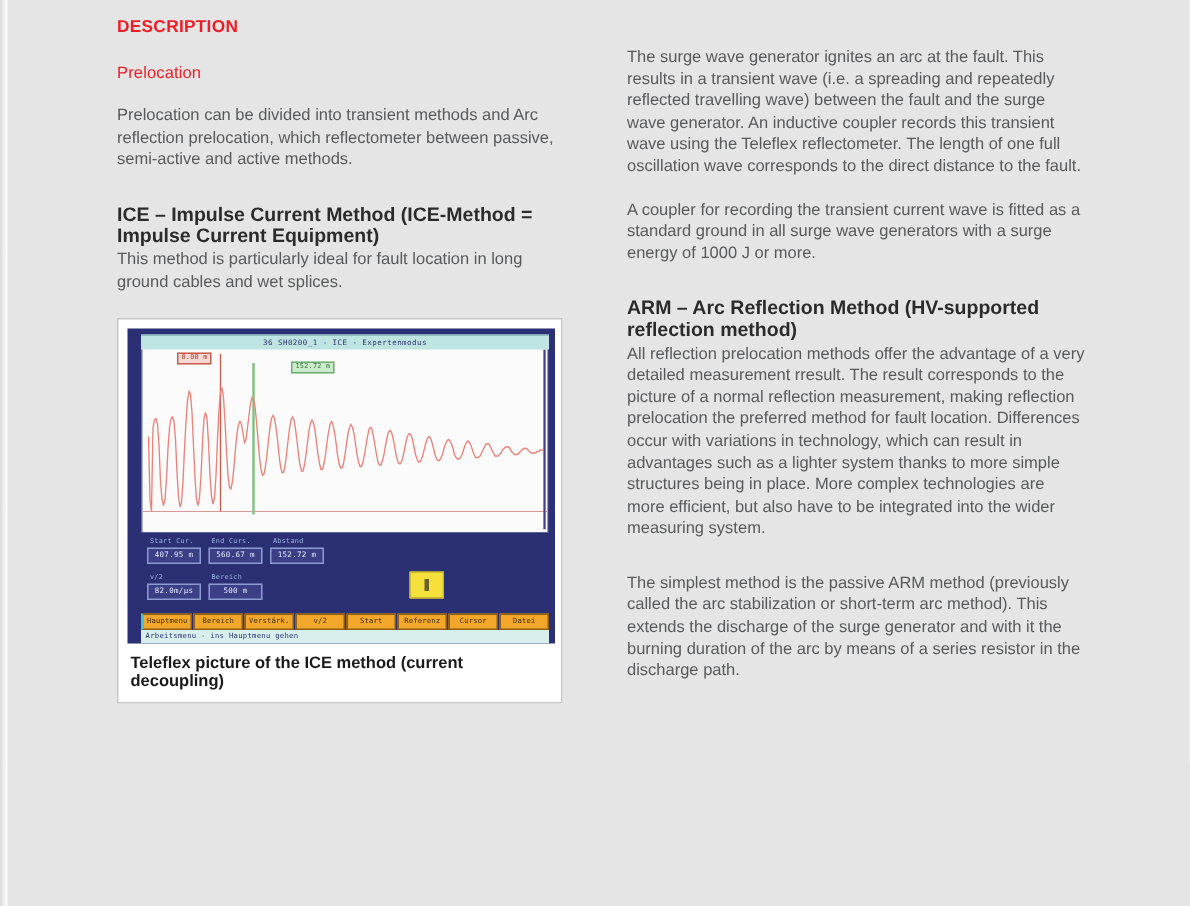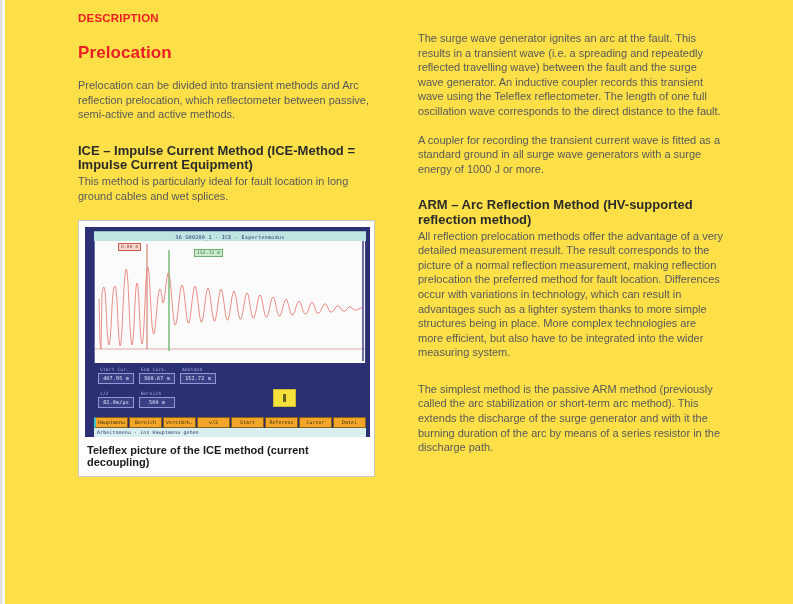--- a/index.html
+++ b/index.html
@@ -12,21 +12,21 @@
     height: 604px;
     position: relative;
     font-family: "Liberation Sans", sans-serif;
     overflow: hidden;
   }
   .page {
     position: absolute;
     left: 0; top: 0;
     width: 793px;
     height: 604px;
-    background: #fde047;
+    background: #e5e5e5;
   }
   .edge-shadow {
     position: absolute;
     left: 0; top: 0;
     width: 5px; height: 604px;
     background: linear-gradient(to right, #d9d9d9 0%, #ececec 45%, #ffffff 100%);
   }
 
   .columns {
     position: absolute;
@@ -41,22 +41,22 @@
   }
 
   h2.section-title {
     font-size: 11.5px;
     font-weight: bold;
     color: #ee1c25;
     margin: 0 0 17px 0;
     letter-spacing: 0.2px;
   }
   h3.sub-title {
-    font-size: 17px;
-    font-weight: bold;
+    font-size: 11px;
+    font-weight: normal;
     color: #ee1c25;
     margin: 19px 0 15px 0;
     letter-spacing: 0.1px;
   }
   h4.para-title {
     font-size: 13px;
     font-weight: bold;
     color: #2b2b2b;
     margin: 0 0 1px 0;
     line-height: 14.6px;

